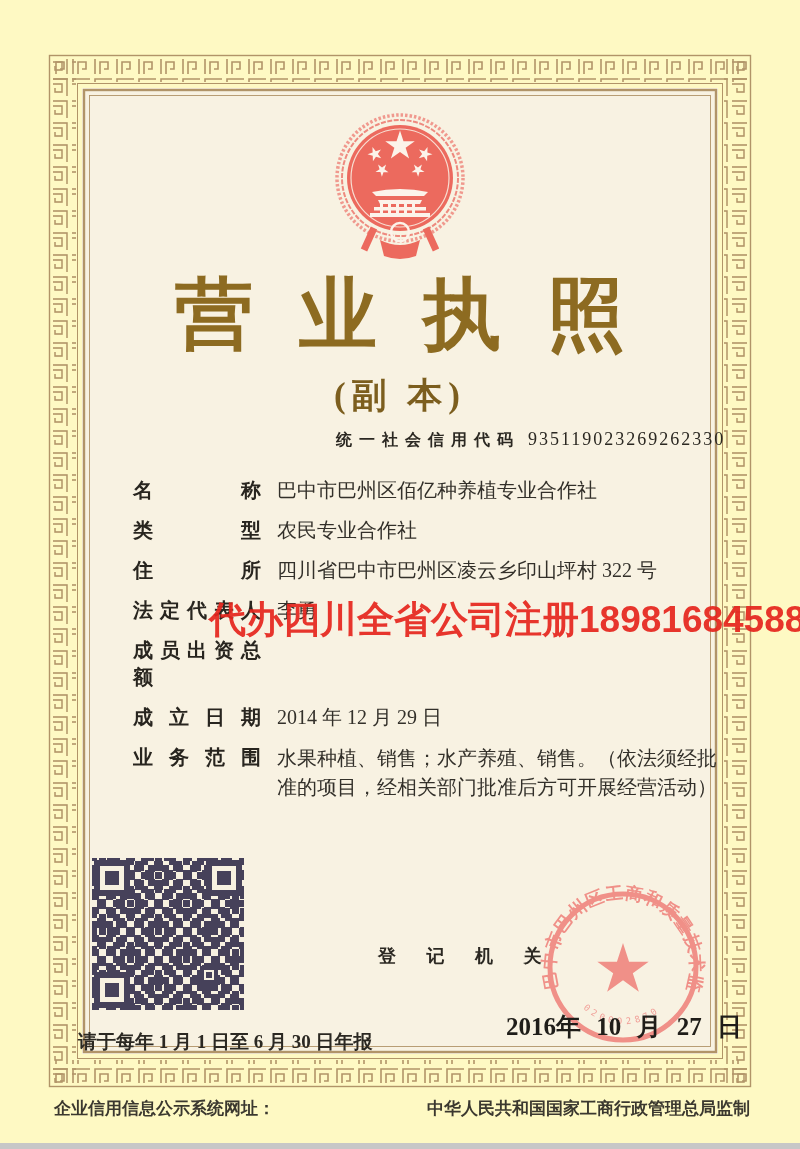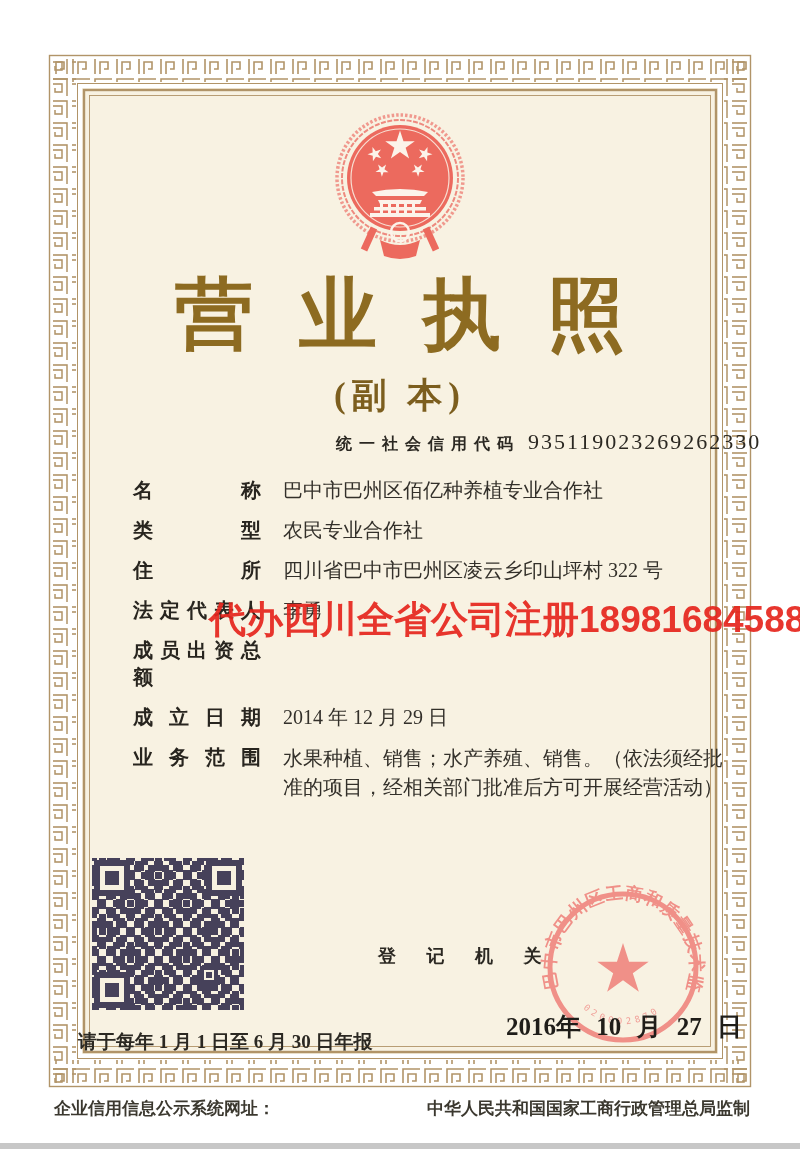--- a/index.html
+++ b/index.html
@@ -1,19 +1,19 @@
 <!DOCTYPE html>
 <html><head>
 <meta charset="utf-8">
 <style>
   * { margin:0; padding:0; box-sizing:border-box; }
   html,body { background:#e9e9e9; }
   .scan {
     position:relative; width:800px; height:1149px;
-    background:#ffffff; overflow:hidden;
+    background:#fef9c3; overflow:hidden;
     font-family:"Liberation Serif","DejaVu Serif",serif;
     color:#2f2c26;
   }
   .frame-svg { position:absolute; left:48px; top:54px; }
   .emblem-svg { position:absolute; left:330px; top:110px; }
 
   .title {
     position:absolute; top:272px; left:0; width:100%;
     text-align:center; font-family:"Liberation Sans","DejaVu Sans",sans-serif;
     font-size:78px; font-weight:900; color:#8d6b21;
@@ -22,29 +22,29 @@
   .subtitle {
     position:absolute; top:372px; left:0; width:100%;
     text-align:center; font-size:35px; font-weight:700; color:#7c5e1e;
     letter-spacing:6px; 
   }
   .code-line {
     position:absolute; left:336px; top:429px;
     display:flex; align-items:baseline; white-space:nowrap;
   }
   .code-label { font-size:16px; font-weight:700; letter-spacing:7px; color:#2b2822; }
-  .code-value { font-size:22px; letter-spacing:2px; color:#2b2822; margin-left:8px;font-family:Liberation Serif, serif; }
+  .code-value { font-size:18px; letter-spacing:2px; color:#2b2822; margin-left:8px;font-family:Liberation Serif, serif; }
 
   .fields { position:absolute; left:133px; top:477px; width:592px; }
   .field-row { display:flex; margin-bottom:13px; line-height:27px; }
   .field-label {
     width:128px; flex:0 0 128px; font-size:20px; font-weight:700; color:#28251f;
     text-align:justify; text-align-last:justify; white-space:normal;
   }
-  .field-value { margin-left:22px; font-size:20px; color:#33302a; width:452px; }
+  .field-value { margin-left:16px; font-size:20px; color:#33302a; width:452px; }
   .row-scope .field-value { line-height:29px; }
 
   .watermark {
     position:absolute; left:209px; top:595px; z-index:5;
     font-family:"Liberation Sans","DejaVu Sans",sans-serif;
     font-size:37px; font-weight:700; color:#e6251d; white-space:nowrap;
     letter-spacing:0; opacity:.92;
   }
 
   .qr {

